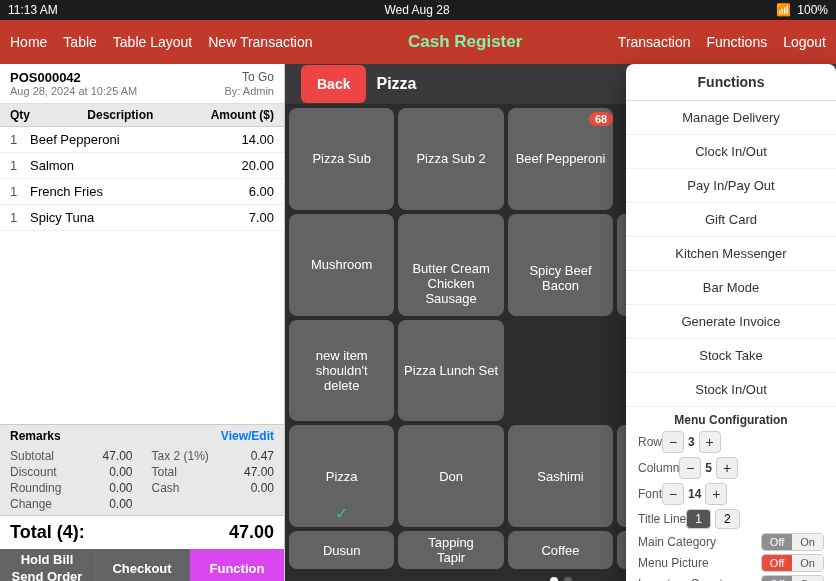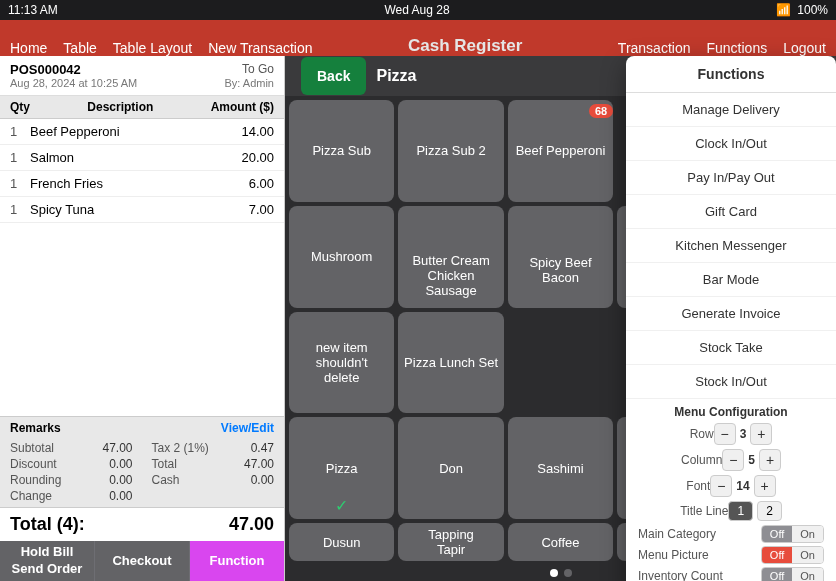--- a/index.html
+++ b/index.html
@@ -15,26 +15,26 @@
       align-items: center;
       padding: 0 8px;
       height: 20px;
     }
     .status-bar-right { display: flex; gap: 6px; align-items: center; }
 
     
     .top-nav {
       background: #c0392b;
       display: flex;
-      align-items: flex-end;
-      height: 36px;
+      align-items: center;
+      height: 44px;
       padding: 0 10px;
     }
     .top-nav-left { display: flex; gap: 16px; align-items: center; }
-    .top-nav-center { flex: 1; text-align: center; color: #e5e5e5; font-size: 17px; font-weight: 600; }
+    .top-nav-center { flex: 1; text-align: center; color: #86efac; font-size: 17px; font-weight: 600; }
     .top-nav-right { display: flex; gap: 16px; align-items: center; }
     .nav-item { color: white; font-size: 14px; cursor: pointer; }
 
     
     .main-layout {
       display: flex;
       height: calc(581px - 20px - 36px);
     }
 
     
@@ -143,21 +143,21 @@
       color: white;
       font-size: 16px;
       font-weight: bold;
       padding: 8px 16px;
       display: flex;
       align-items: center;
       gap: 10px;
       height: 40px;
     }
     .back-btn {
-      background: #15803d;
+      background: #ef4444;
       color: white;
       border: none;
       border-radius: 6px;
       padding: 11px 16px;
       font-size: 14px;
       font-weight: bold;
       cursor: pointer;
     }
     .menu-title { color: white; font-size: 16px; font-weight: bold; }
 
@@ -250,21 +250,21 @@
     .dropdown-section-title {
       font-size: 12px;
       font-weight: bold;
       color: #333;
       margin-bottom: 4px;
       text-align: center;
     }
     .config-row {
       display: flex;
       align-items: center;
-      justify-content: center;
+      justify-content: flex-start;
       margin-bottom: 4px;
     }
     .config-label { font-size: 12px; color: #555; }
     .config-value { font-size: 12px; font-weight: bold; color: #333; }
     .config-controls { display: flex; align-items: center; gap: 4px; }
     .ctrl-btn {
       width: 22px; height: 22px;
       border: 1px solid #ccc;
       border-radius: 4px;
       background: #f0f0f0;

